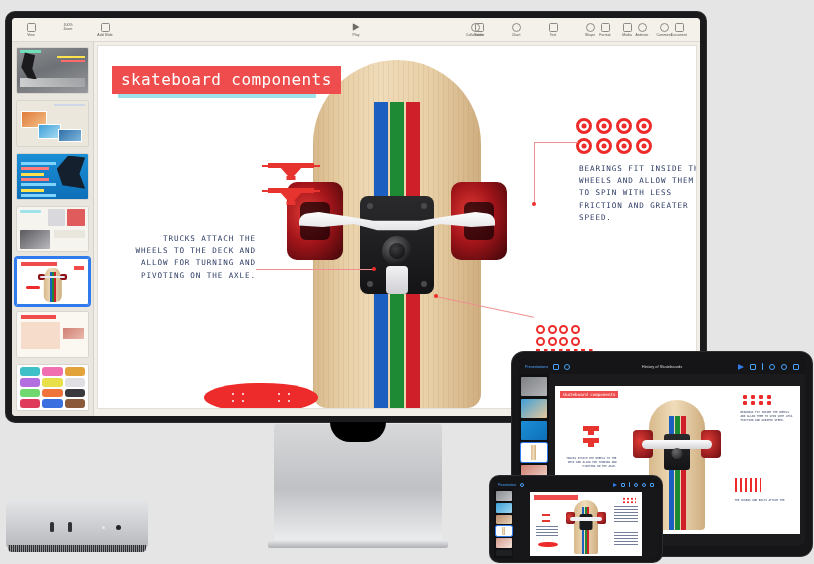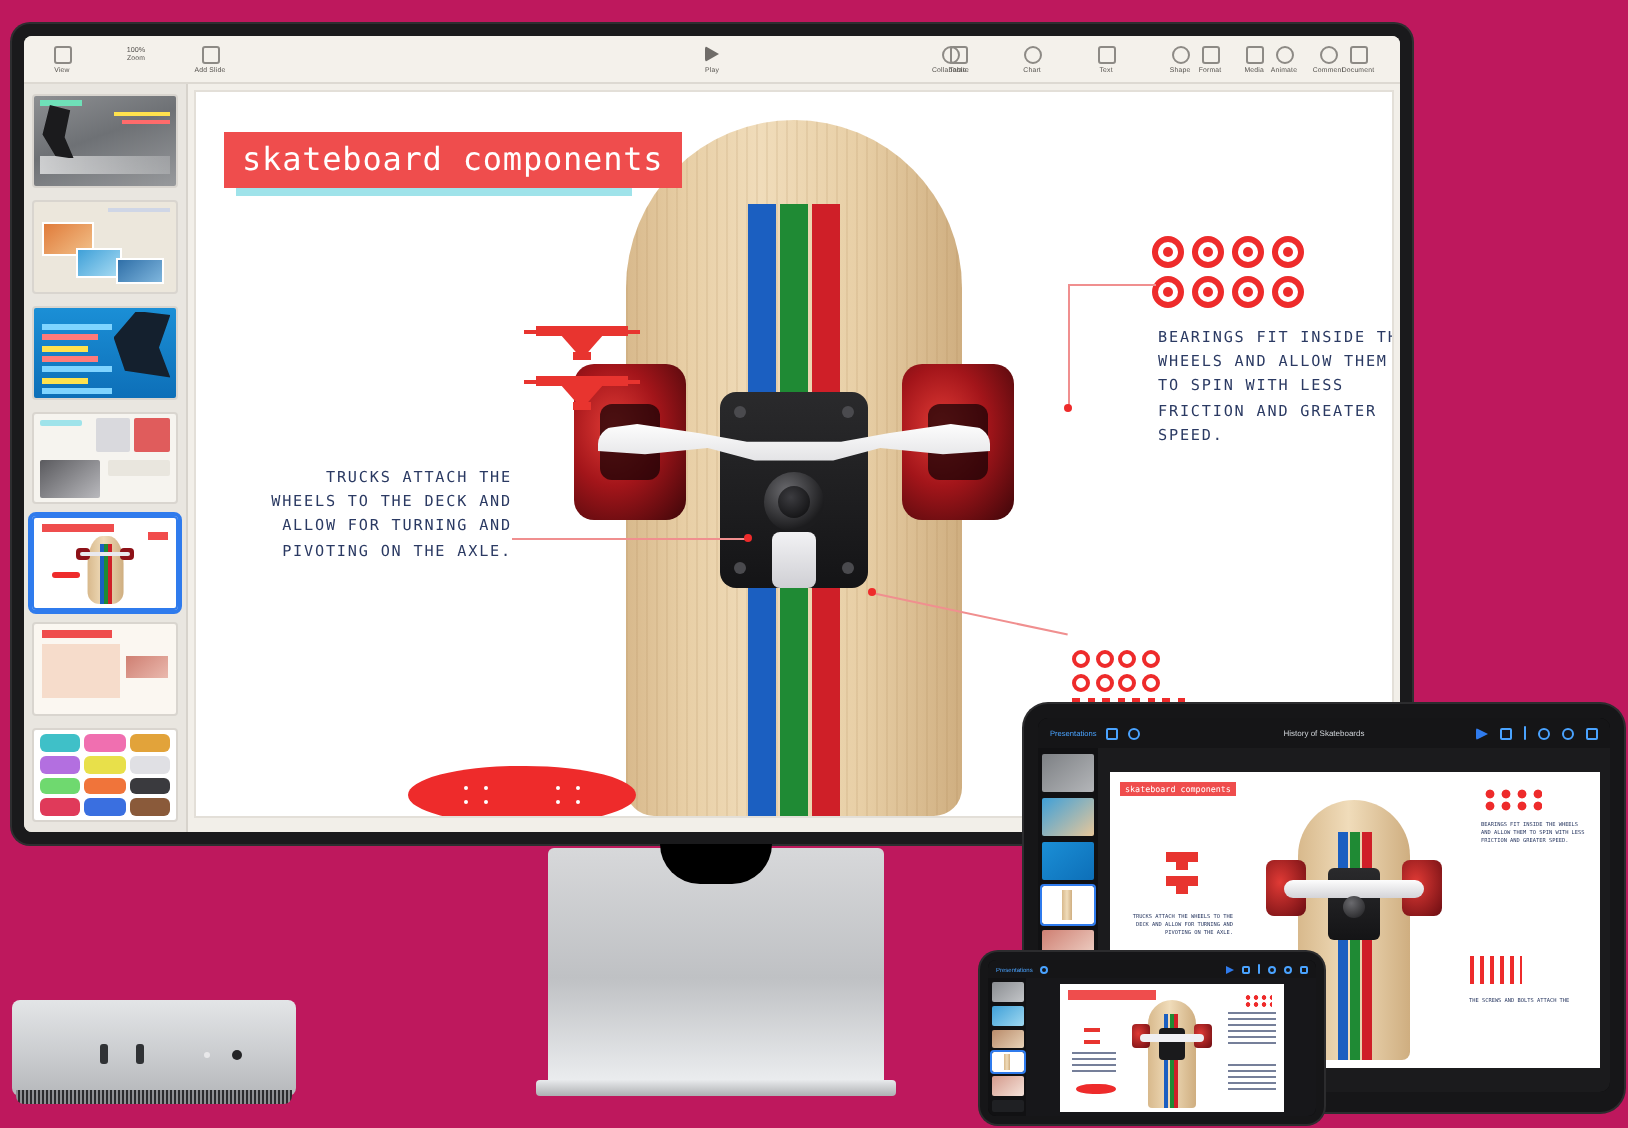--- a/index.html
+++ b/index.html
@@ -1,18 +1,18 @@
 <!DOCTYPE html>
 <html><head>
 <meta charset="utf-8">
 <style>
   * { box-sizing: border-box; margin:0; padding:0; }
   html,body { width:814px; height:564px; background:#000; overflow:hidden;
               font-family:"Liberation Sans", sans-serif; }
-  .stage { position:relative; width:814px; height:564px; background:#be185d; }
+  .stage { position:relative; width:814px; height:564px; background:#e5e5e5; }
 
   
   .display { position:absolute; left:6px; top:12px; width:700px; height:410px;
              background:#1a1a1c; border-radius:9px; padding:6px;
              box-shadow:0 0 0 1px #2e2e30; }
   .display-screen { width:100%; height:100%; background:#f2efe9; border-radius:4px;
                     overflow:hidden; display:flex; flex-direction:column; }
 
   
   .kn-toolbar { height:24px; background:#f4f1eb; border-bottom:1px solid #ddd9d2;

